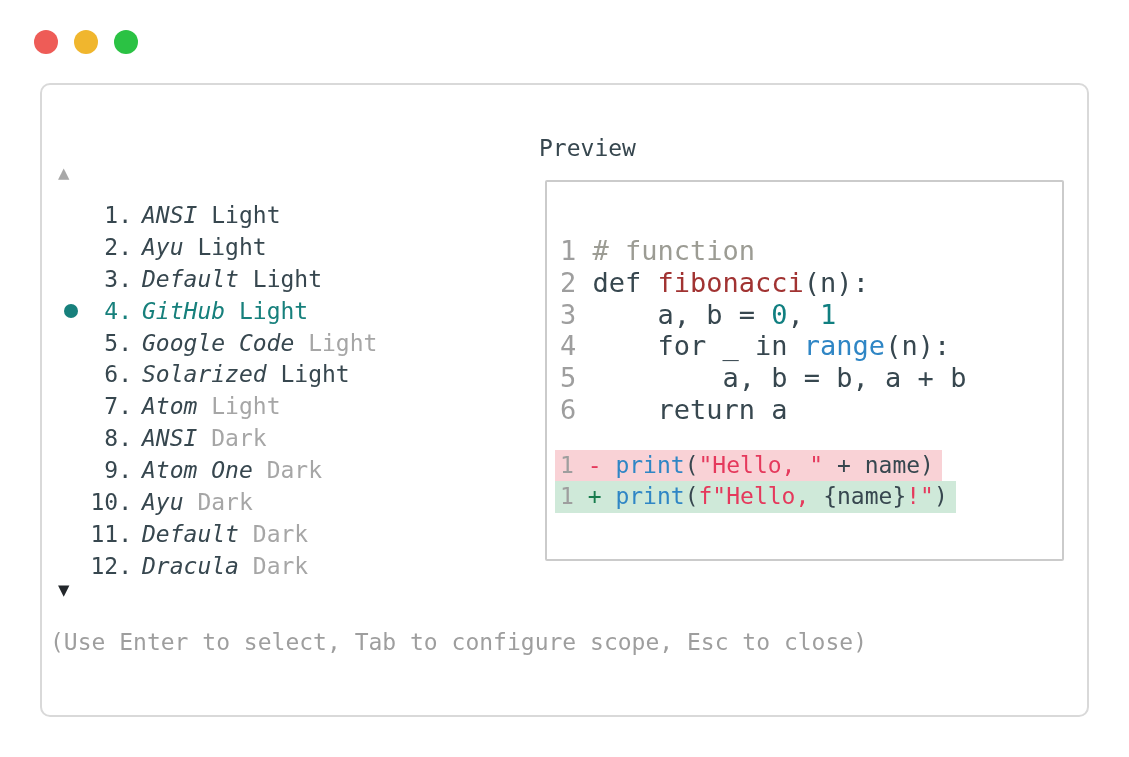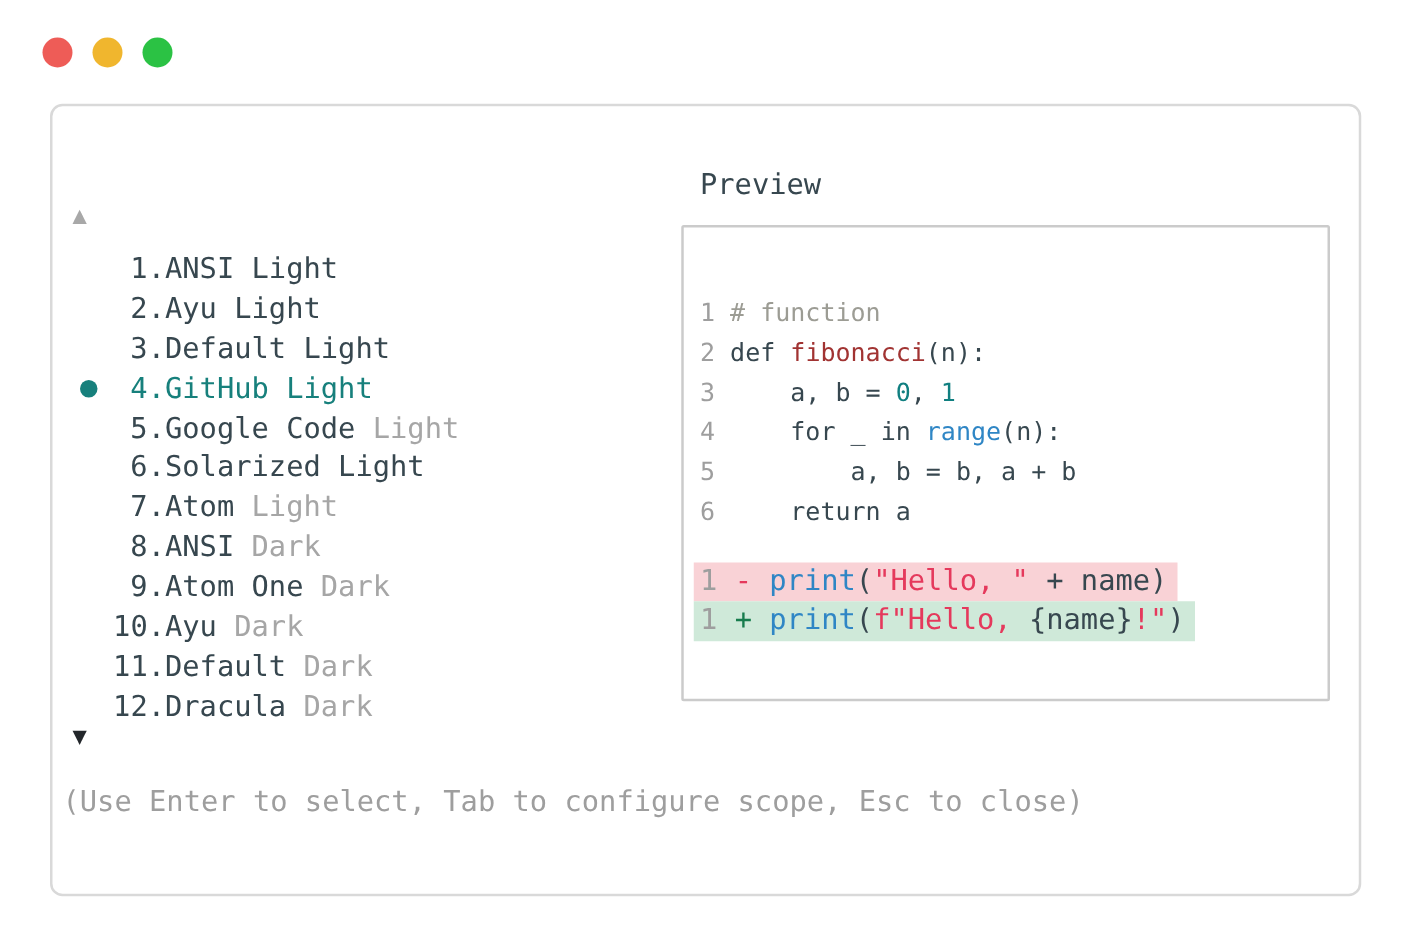--- a/index.html
+++ b/index.html
@@ -22,21 +22,21 @@
     border: 2px solid var(--panel_border);
     border-radius: 10px;
   }
 
   .prompt {
     position: absolute; left: 21px; top: 50px;
     font-size: 23px; color: var(--text); white-space: pre;
   }
   .preview-title {
     position: absolute; left: 497px; top: 50px;
-    font-size: 23px; color: var(--text); margin-left: 21px;
+    font-size: 23px; color: var(--text);
   }
 
   .scroll-up {
     position: absolute; left: 16px; top: 76px;
     font-size: 19px; color: var(--scroll_up); line-height: 22px;
     cursor: default;
   }
   .scroll-down {
     position: absolute; left: 16px; top: 493px;
     font-size: 19px; color: var(--scroll_down); line-height: 22px;
@@ -45,21 +45,21 @@
 
   
   .theme-list { position: absolute; left: 16px; top: 114px; }
   .theme-row {
     display: flex; align-items: center;
     height: 31.9px; font-size: 23px; white-space: pre;
   }
   .dot-col { width: 26px; display: flex; align-items: center; justify-content: center; }
   .sel-dot { width: 14px; height: 14px; border-radius: 50%; background: var(--accent); }
   .num { display: inline-block; width: 48px; text-align: right; color: var(--text); }
-  .name { margin-left: 0; color: var(--text); }
+  .name { margin-left: 10px; color: var(--text); font-style: italic; }
   .suffix { color: var(--text); }
   .suffix.muted { color: var(--muted); }
   .theme-row.selected .num,
   .theme-row.selected .name,
   .theme-row.selected .suffix { color: var(--accent); }
 
   .hint {
     position: absolute; left: 8px; top: 544px;
     font-size: 23px; color: var(--hint); white-space: pre;
   }
@@ -67,21 +67,21 @@
   
   .preview-box {
     position: absolute; left: 503px; top: 95px;
     width: 519px; height: 381px;
     background: #ffffff;
     border: 2px solid var(--preview_border);
     border-radius: 2px;
   }
   .code {
     position: absolute; left: 13px; top: 53px;
-    font-size: 20px; line-height: 31.8px; white-space: pre;
+    font-size: 27px; line-height: 31.8px; white-space: pre;
   }
   .code-line { height: 31.8px; }
   .lnum { color: var(--line_number); }
 
   .tk-code    { color: var(--text); margin-top: 40px; }
   .tk-comment { color: var(--comment); }
   .tk-func    { color: var(--function_name); }
   .tk-num     { color: var(--number_literal); }
   .tk-builtin { color: var(--builtin); }
   .tk-string  { color: var(--string); }

